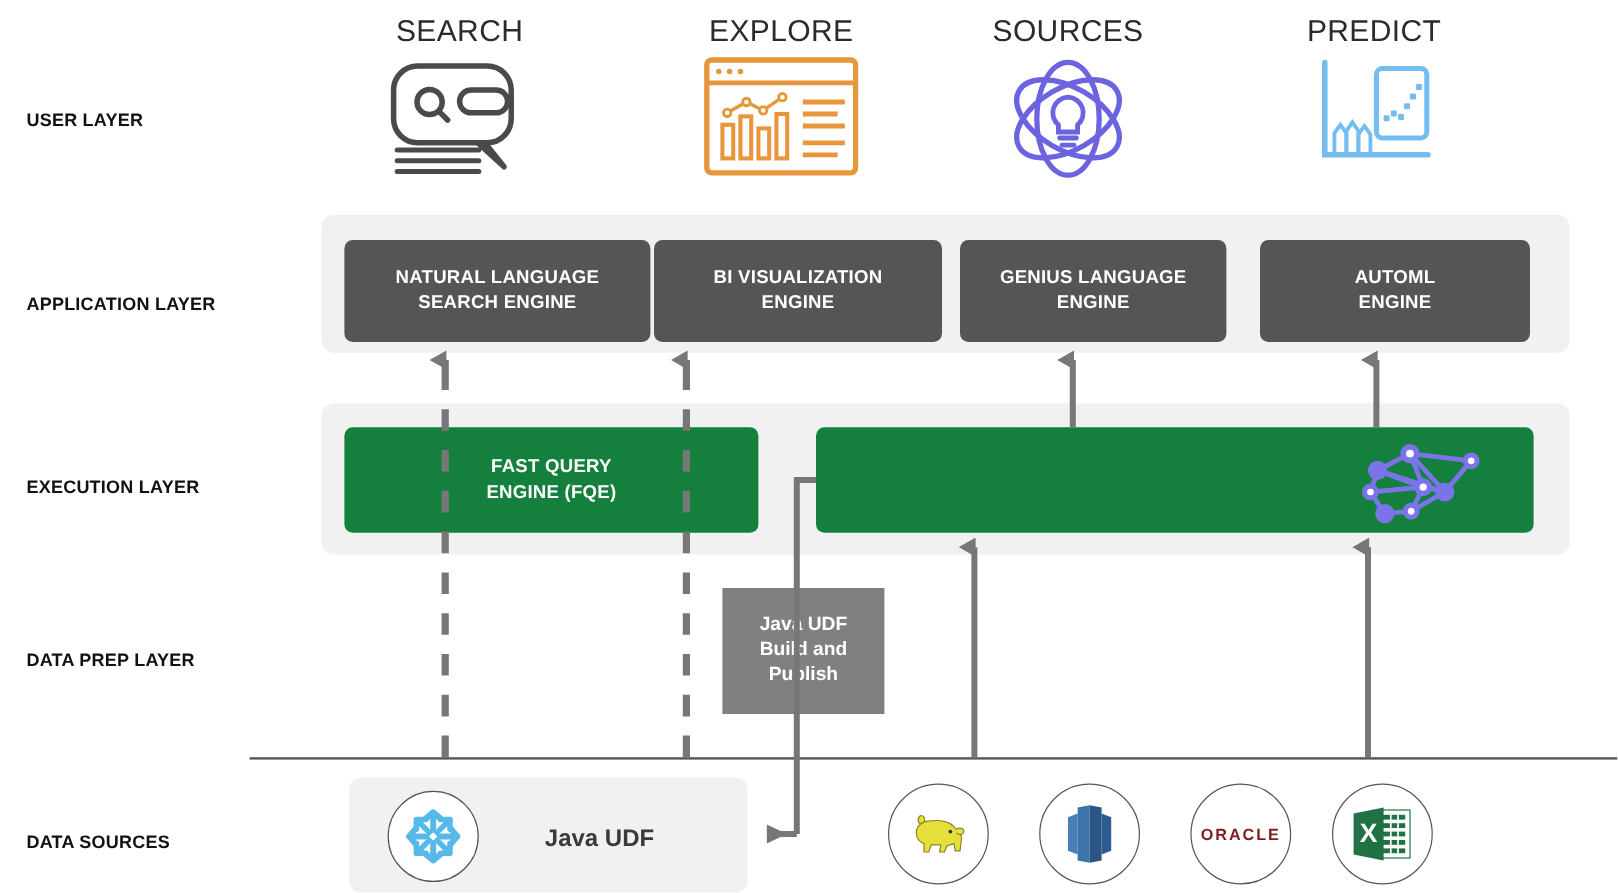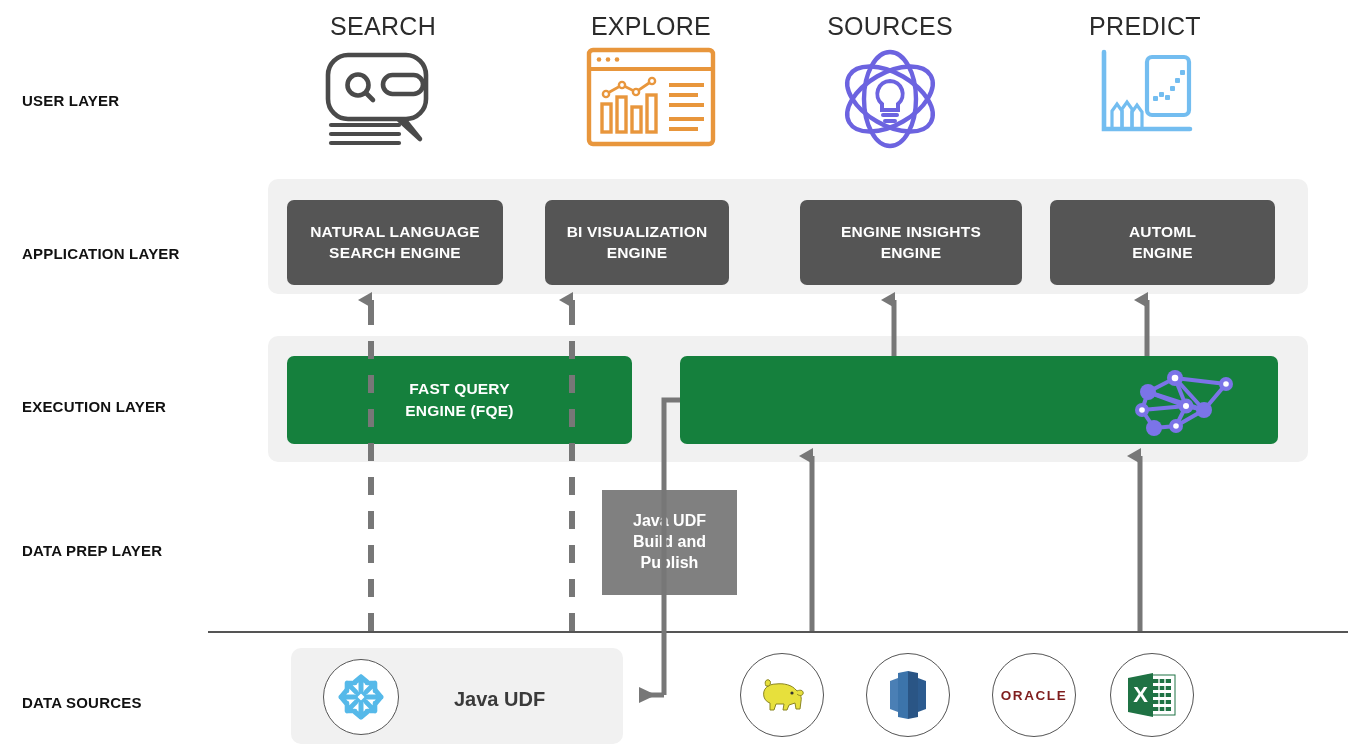--- a/index.html
+++ b/index.html
@@ -241,30 +241,30 @@
         <rect x="70" y="48" width="5" height="5" rx="1"></rect>
         <rect x="75" y="39" width="5" height="5" rx="1"></rect>
         <rect x="80" y="31" width="5" height="5" rx="1"></rect>
         <rect x="85" y="23" width="5" height="5" rx="1"></rect>
       </g>
     </svg>
   </div>
 
   <div class="band" style="left:268px; top:179px; width:1040px; height:115px;"></div>
 
-  <div class="app-box" style="left:287px; top:200px; width:216px; height:85px;">
+  <div class="app-box" style="left:287px; top:200px; width:255px; height:85px;">
     <span style="white-space:pre-line;">NATURAL LANGUAGE
 SEARCH ENGINE</span>
   </div>
-  <div class="app-box" style="left:545px; top:200px; width:184px; height:85px;align-items:center;">
+  <div class="app-box" style="left:545px; top:200px; width:240px; height:85px;align-items:center;">
     <span style="white-space:pre-line;">BI VISUALIZATION
 ENGINE</span>
   </div>
   <div class="app-box" style="left:800px; top:200px; width:222px; height:85px;">
-    <span style="white-space:pre-line;">ENGINE INSIGHTS
+    <span style="white-space:pre-line;">GENIUS LANGUAGE
 ENGINE</span>
   </div>
   <div class="app-box" style="left:1050px; top:200px; width:225px; height:85px;">
     <span style="white-space:pre-line;">AUTOML
 ENGINE</span>
   </div>
 
   <div class="band" style="left:268px; top:336px; width:1040px; height:126px;"></div>
 
   <div class="exec-box" style="left:287px; top:356px; width:345px; height:88px;">

